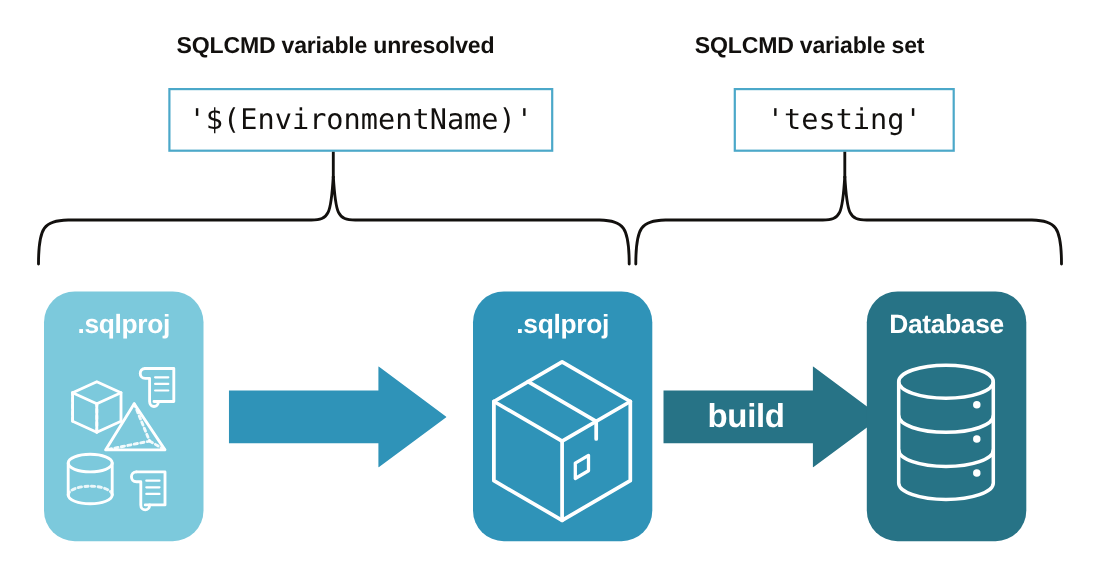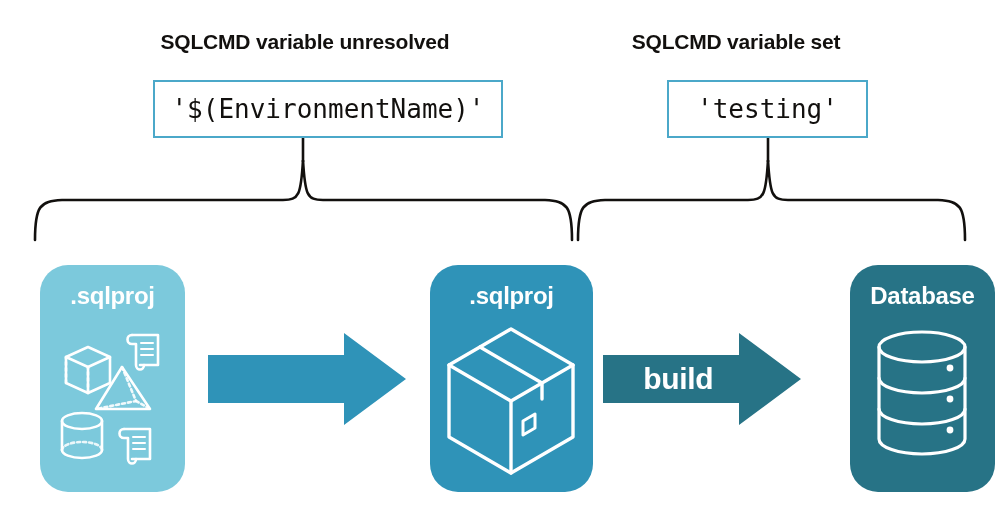--- a/index.html
+++ b/index.html
@@ -88,21 +88,21 @@
   .stage-card .card-art {
     position: absolute;
     left: 0;
     top: 52px;
     width: 100%;
     height: 170px;
   }
 
   #card-sqlproj  { left: 40px;  top: 265px; width: 145px; height: 227px; background: #7cc9dc; }
   #card-dacpac   { left: 430px; top: 265px; width: 163px; height: 227px; background: #2f93b8; }
-  #card-database { left: 850px; top: 265px; width: 145px; height: 227px; background: #277386; }
+  #card-database { left: 788px; top: 265px; width: 145px; height: 227px; background: #277386; }
 
   
   .flow-arrow {
     position: absolute;
   }
   .flow-arrow .arrow-label {
     position: absolute;
     left: 0;
     top: 0;
     width: 76%;

